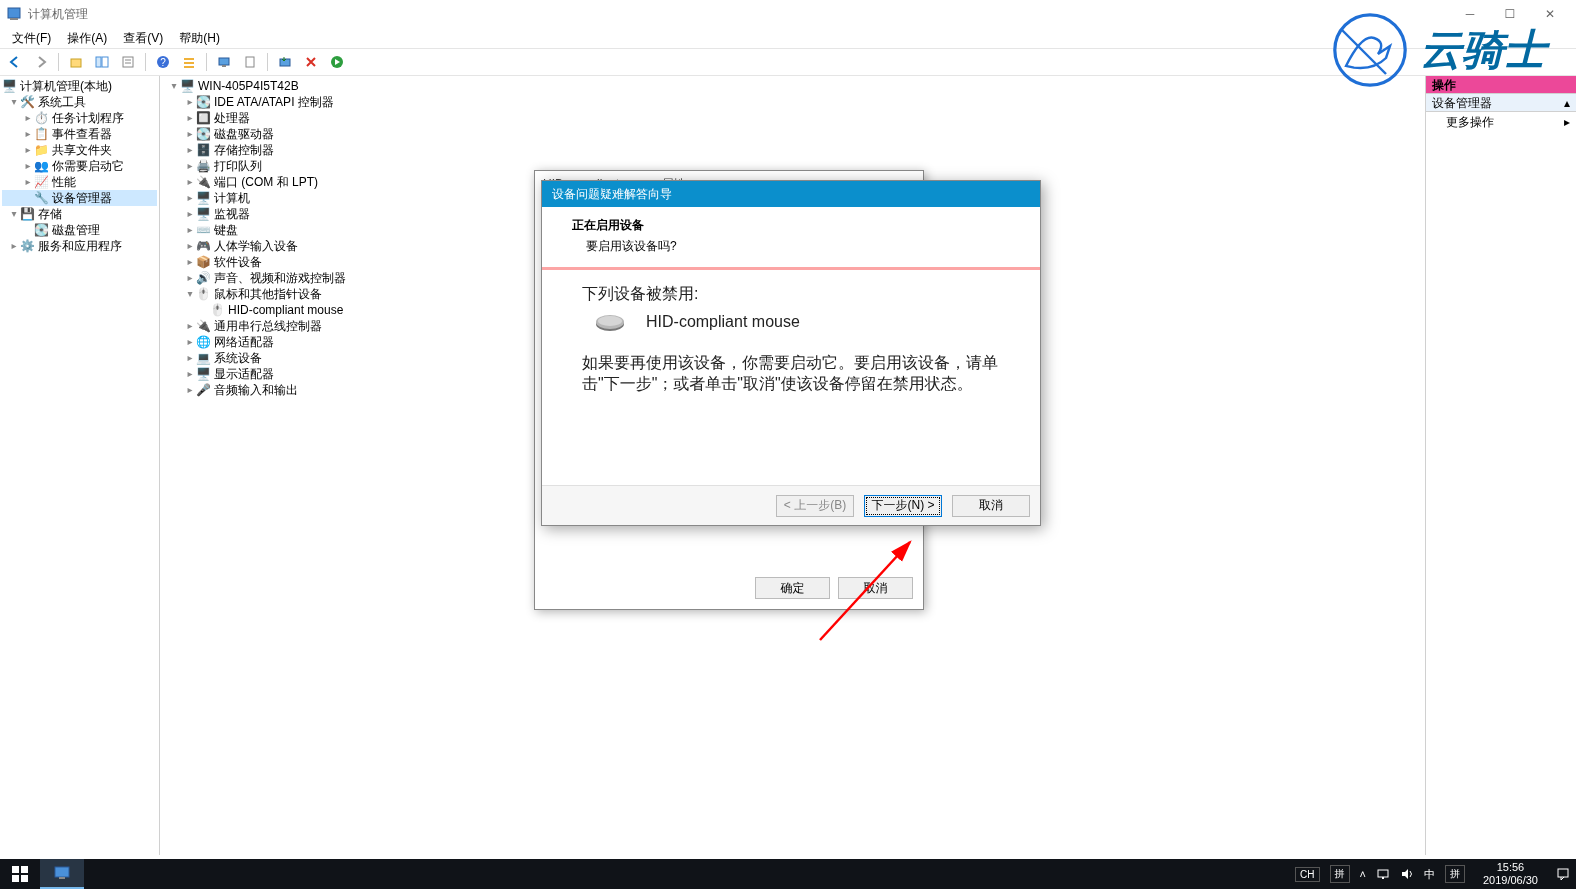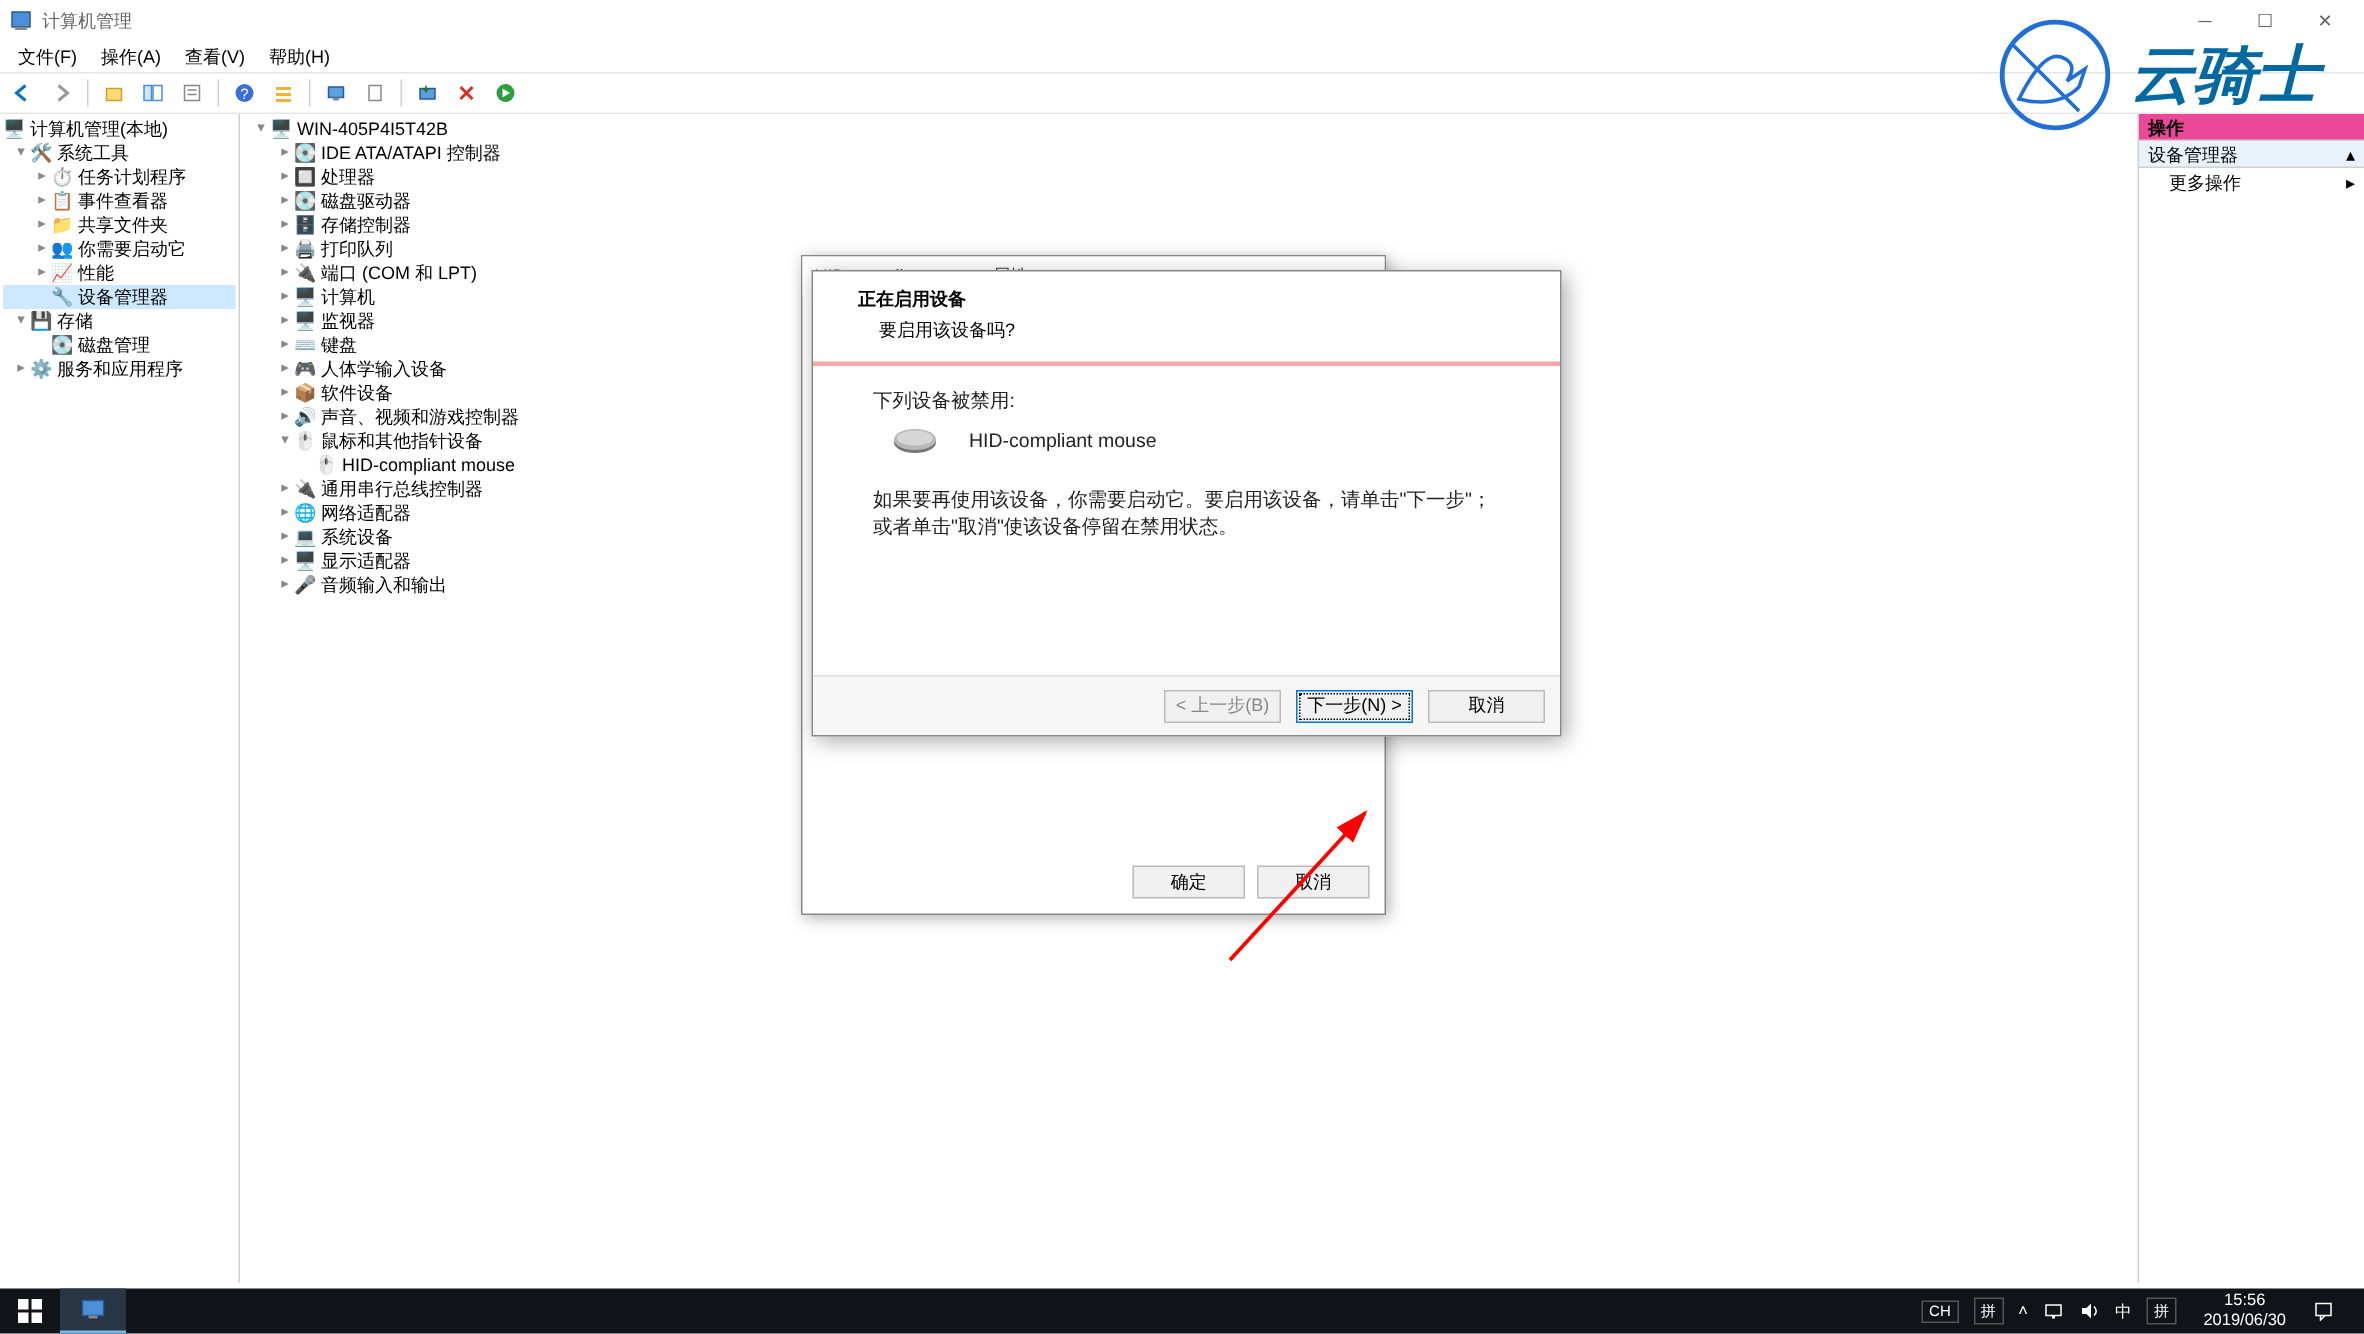--- a/index.html
+++ b/index.html
@@ -41,21 +41,21 @@
 .bg-dialog .bg-title { height: 26px; background: #fff; display: flex; align-items: center; padding: 0 8px; font-size: 12px; color: #444; }
 .bg-dialog .bg-close { margin-left: auto; color: #666; }
 .bg-dialog .bg-foot { position: absolute; bottom: 10px; right: 10px; display: flex; gap: 8px; margin-top: 20px; }
 .bg-dialog .bg-btn { width: 75px; height: 22px; background: #f0f0f0; border: 1px solid #bbb; font-size: 12px; display: flex; align-items: center; justify-content: center; }
 
 
 .wizard { position: absolute; left: 541px; top: 180px; width: 500px; background: #fff; border: 1px solid #888; box-shadow: 3px 3px 14px rgba(0,0,0,.35); }
 .wizard .w-title { height: 26px; background: #0b8fcc; color: #fff; display: flex; align-items: center; padding: 0 10px; font-size: 12px; }
 .wizard .w-head { padding: 10px 30px 12px 30px; font-size: 12px; border-bottom: 3px solid #fca5a5; }
 .wizard .w-head .bold { font-weight: bold; margin-bottom: 4px; }
-.wizard .w-body { padding: 14px 40px 90px 40px; font-size: 13px; color: #222; }
+.wizard .w-body { padding: 14px 40px 90px 40px; font-size: 16px; color: #222; }
 .wizard .w-body .devrow { display: flex; align-items: center; gap: 18px; margin: 6px 0 20px 10px; }
 .wizard .w-body .devicon { width: 36px; height: 22px; }
 .wizard .w-foot { height: 40px; border-top: 1px solid #e0e0e0; background: #f6f6f6; display: flex; align-items: center; justify-content: flex-end; gap: 10px; padding: 0 10px; }
 .wizard .w-foot .wbtn { width: 78px; height: 22px; background: #f0f0f0; border: 1px solid #bbb; font-size: 12px; display: flex; align-items: center; justify-content: center; }
 .wizard .w-foot .wbtn.disabled { color: #888; }
 .wizard .w-foot .wbtn.foc-standard { border: 1px solid #0078d7; outline: 1px dotted #000; outline-offset: -3px; }
 
 
 .arrow { position: absolute; pointer-events: none; }
 
@@ -63,21 +63,21 @@
 .logo { position: absolute; right: 30px; top: 10px; display: flex; align-items: center; gap: 10px; color: #0369a1; font-size: 42px; font-weight: bold; font-style: italic; }
 .logo svg { width: 80px; height: 80px; }
 
 
 .statusbar { height: 4px; }
 
 
 .taskbar { position: absolute; bottom: 0; left: 0; right: 0; height: 30px; background: #101318; display: flex; align-items: center; color: #fff; font-size: 11px; }
 .taskbar .start { width: 40px; height: 30px; display: flex; align-items: center; justify-content: center; }
 .taskbar .task { width: 44px; height: 30px; display: flex; align-items: center; justify-content: center; border-bottom: 2px solid #76b9ed; background: #283544; }
-.taskbar .tray { margin-left: auto; display: flex; align-items: center; gap: 10px; padding-right: 20px; height: 30px; }
+.taskbar .tray { margin-left: auto; display: flex; align-items: center; gap: 10px; padding-right: 6px; height: 30px; }
 .taskbar .clock { text-align: center; line-height: 13px; padding: 2px 8px; }
 .taskbar .imebox { border: 1px solid #555; padding: 1px 4px; font-size: 10px; }
 
 
 svg { display: block; }
 </style>
 </head>
 <body>
 
 <div class="titlebar">
@@ -386,20 +386,21 @@
     <span>HID-compliant mouse 属性</span>
     <span class="bg-close">✕</span>
   </div>
   <div class="bg-foot">
     <div class="bg-btn">确定</div>
     <div class="bg-btn">取消</div>
   </div>
 </div>
 
 <div class="wizard">
+  <div class="w-title">设备问题疑难解答向导</div>
   <div class="w-head">
     <div class="bold">正在启用设备</div>
     <div style="padding-left:14px">要启用该设备吗?</div>
   </div>
   <div class="w-body">
     <div>下列设备被禁用:</div>
     <div class="devrow">
       <span class="devicon">
         <svg viewBox="0 0 36 22">
             <ellipse cx="18" cy="13" rx="14" ry="7" fill="#777"></ellipse>

